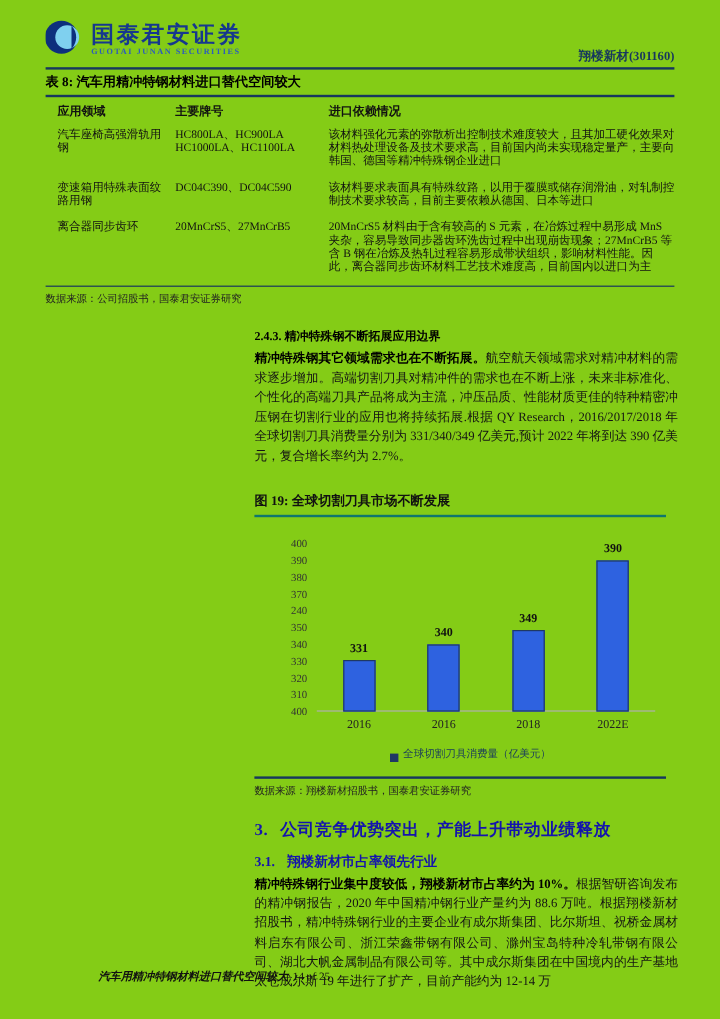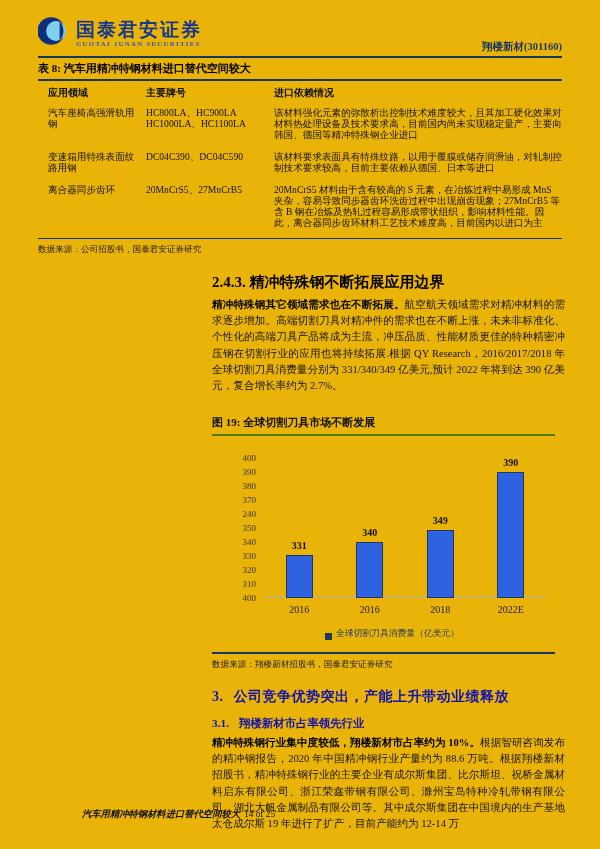--- a/index.html
+++ b/index.html
@@ -1,19 +1,19 @@
 <!DOCTYPE html>
 <html><head>
 <meta charset="utf-8">
 <style>
   * { margin:0; padding:0; box-sizing:border-box; }
   html,body { background:#e8e8e8; }
   .page {
     position:relative; width:600px; height:849px; margin:0 auto;
-    background:#eab308; overflow:hidden;
+    background:#84cc16; overflow:hidden;
     font-family:"Liberation Serif", serif; color:#111;
   }
   
   .header { position:absolute; top:16px; left:38px; right:38px; height:40px; }
   .brand { display:flex; align-items:center; gap:8px; }
   .brand-txt .cn { font-size:19px; font-weight:bold; color:#16388e; letter-spacing:2px; line-height:20px; }
   .brand-txt .en { font-size:6.8px; font-weight:bold; color:#2d5bbf; letter-spacing:1.3px; }
   .stock-label { position:absolute; right:0; bottom:2px; font-size:10.5px; font-weight:bold; color:#17375e; }
   .rule { background:#17375e; }
   .hdr-rule { position:absolute; top:56px; left:38px; width:524px; height:2px; }
@@ -22,24 +22,24 @@
   .tbl-title { font-size:11px; font-weight:bold; padding:2px 0 3px 0; color:#000; }
   .thin-rule { height:1.6px; background:#17375e; }
   .tbl-head, .table-row { display:grid; grid-template-columns:88px 118px 1fr; column-gap:10px; padding:3px 0 4px 10px; }
   .tbl-head { font-size:10px; font-weight:bold; padding-top:5px; }
   .table-row { font-size:9.6px; line-height:11px; padding-bottom:8px; }
   .table-row .grades { white-space:pre-line; }
   .tbl-bottom { margin-top:2px; height:1.8px; background:#17375e; }
   .src-note { font-size:8.6px; color:#222; padding-top:5px; }
   
   .main-col { position:absolute; top:273px; left:212px; width:353px; }
-  .h-243 { font-size:15px; font-weight:bold; color:#000; margin-bottom:5px; }
+  .h-243 { font-size:10px; font-weight:bold; color:#000; margin-bottom:5px; }
   .para { font-size:10.6px; line-height:16.2px; text-align:justify; color:#141414; }
   .para b { color:#000; }
-  .fig-title { margin-top:21px; font-size:11px; font-weight:bold; padding-bottom:4px; border-bottom:2px solid #4d7c0f; width:343px; }
+  .fig-title { margin-top:21px; font-size:11px; font-weight:bold; padding-bottom:4px; border-bottom:2px solid #0f766e; width:343px; }
   
   .chart { position:relative; width:340px; height:196px; margin:14px 0 0 10px; }
   .plot { position:absolute; left:42px; top:8px; width:282px; height:140px; border-bottom:1px solid #b0b0b0; }
   .ytick { position:absolute; width:34px; text-align:right; font-size:9px; color:#333; left:0; }
   .bar { position:absolute; border:1.3px solid #1f3864; }
   .bar-val { position:absolute; text-align:center; font-size:10px; font-weight:bold; color:#111; }
   .xlab { position:absolute; top:154px; text-align:center; font-size:10px; color:#222; }
   .legend { position:absolute; top:178px; left:0; width:100%; display:flex; justify-content:center; align-items:flex-end; gap:4px; }
   .legend .sq { width:7px; height:7px; background:#1f3864; }
   .legend .lg-txt { font-size:8.8px; color:#17375e; }

